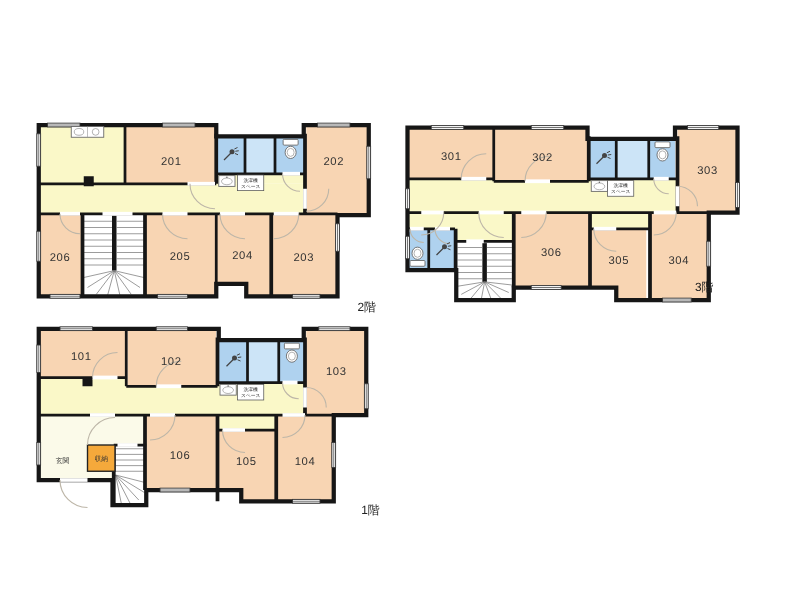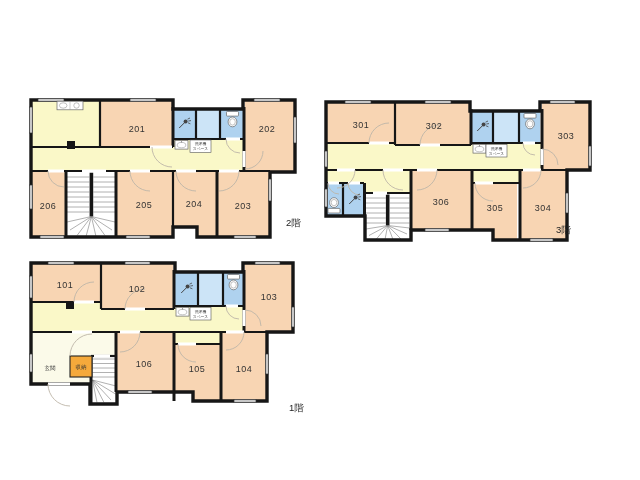--- a/index.html
+++ b/index.html
@@ -401,17 +401,17 @@
     <text class="num" x="107" y="30" text-anchor="middle">102</text>
     <text class="num" x="239" y="38" text-anchor="middle">103</text>
     <text class="num" x="214" y="110" text-anchor="middle">104</text>
     <text class="num" x="167" y="110" text-anchor="middle">105</text>
     <text class="num" x="114" y="105" text-anchor="middle">106</text>
     <text class="jp" x="20" y="108" text-anchor="middle">玄関</text>
     <text class="jp" x="51" y="106.5" text-anchor="middle">収納</text>
   </g>
 </svg>
 
-<div class="flabel" style="left:286px;top:197px">2階</div>
+<div class="flabel" style="left:286px;top:220px">2階</div>
 <div class="flabel" style="left:556px;top:204px">3階</div>
 <div class="flabel" style="left:289px;top:382px">1階</div>
 
 </div>
 
 </body></html>

